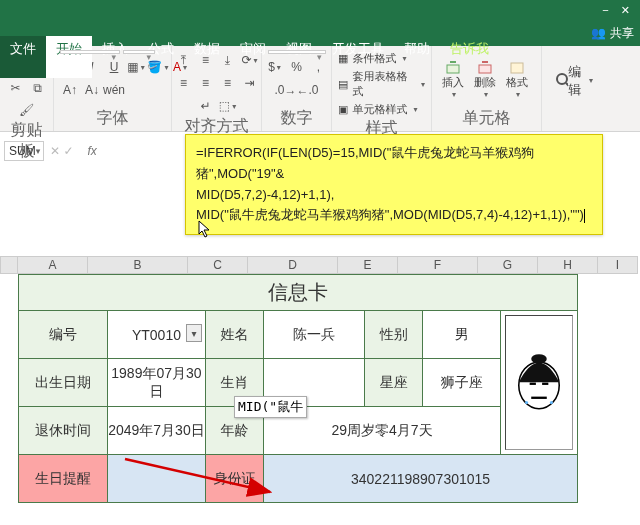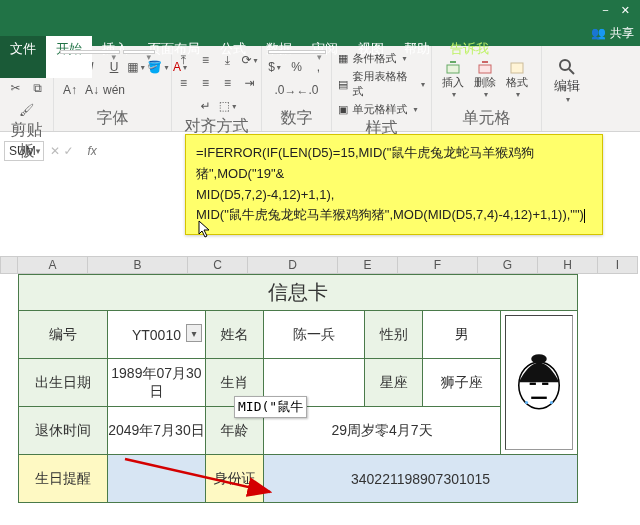--- a/index.html
+++ b/index.html
@@ -17,65 +17,65 @@
   .group-content { flex: 1; display: flex; align-items: center; gap: 4px; }
   .btn-ico { width: 20px; height: 20px; display: inline-flex; align-items: center; justify-content: center; font-size: 12px; color: #555; border: 1px solid transparent; }
   .dd { font-size: 8px; color: #666; margin-left: 2px; }
   .clipboard-main { display: flex; flex-direction: column; align-items: center; font-size: 12px; color: #333; }
   .font-box { border: 1px solid #ccc; background: #fff; font-size: 12px; padding: 1px 16px 1px 4px; color: #999; width: 60px; position: relative; }
   .font-box::after { content: "▾"; position: absolute; right: 3px; top: 1px; font-size: 9px; color: #888; }
   .mini { font-size: 11px; color: #555; display: flex; align-items: center; gap: 2px; }
   .style-row { display: flex; align-items: center; font-size: 11px; color: #444; gap: 4px; padding: 1px 0; }
   .cell-btn { display: flex; flex-direction: column; align-items: center; font-size: 11px; color: #444; padding: 0 4px; }
   .cell-btn svg { width: 16px; height: 16px; }
-  .edit-col { display: flex; flex-direction: column; align-items: center; font-size: 13px; color: #444; padding: 0 6px; }
+  .edit-col { display: flex; flex-direction: row; align-items: center; font-size: 13px; color: #444; padding: 0 6px; }
   .sheet-area { position: relative; padding-top: 8px; }
   .namebox-row { display: flex; align-items: center; height: 22px; font-size: 12px; color: #333; padding-left: 4px; }
   .namebox { border: 1px solid #ccc; width: 40px; height: 20px; display: flex; align-items: center; padding: 0 4px; font-size: 12px; }
   .fx-label { padding: 0 8px; font-style: italic; color: #777; }
   .formula-balloon { position: absolute; left: 185px; top: 2px; width: 418px; background: #ffff6b; border: 1px solid #d4c400; box-shadow: 0 1px 3px rgba(0,0,0,.2); padding: 8px 10px; font-family: SimSun, monospace; font-size: 13px; color: #222; line-height: 1.6; z-index: 10; }
   .formula-balloon .cursor { display:inline-block; width:1px; height:14px; background:#000; vertical-align:middle; }
   .cursor-img { position: absolute; left: 198px; top: 88px; font-size: 16px; z-index: 11; }
   .col-headers { display: flex; margin-top: 94px; }
   .ch { border: 1px solid #ccc; border-left: none; background: #e6e6e6; height: 18px; font-size: 12px; color: #555; display: flex; align-items: center; justify-content: center; }
   .ch:first-child { border-left: 1px solid #ccc; }
   .grid-body { position: relative; }
   
   .info-table { position: absolute; left: 18px; top: 0; width: 560px; border-collapse: collapse; }
   .info-table td { border: 1px solid #4a7a4a; text-align: center; font-size: 14px; color: #333; padding: 0; height: 48px; }
   .info-table .title-row td { background: #eaf3e6; font-size: 20px; height: 36px; }
   .info-table .lbl { background: #eaf3e6; font-weight: 500; }
   .info-table .photo-cell { background: #fff; padding: 4px; }
   .photo-box { width: 100%; height: 100%; border: 1px inset #999; display: flex; align-items: center; justify-content: center; }
   .id-row td { background: #d7e5f3; }
-  .id-row .lbl { background: #fef9c3; }
+  .id-row .lbl { background: #fca5a5; }
   .hint { position: absolute; background: #fff; border: 1px solid #aaa; font-size: 13px; padding: 1px 3px; box-shadow: 1px 1px 2px rgba(0,0,0,.25); font-family: SimSun, monospace; }
   .arrow { position: absolute; z-index: 5; }
   .dd-chip { font-size: 9px; color: #666; }
   .face svg { width: 66px; height: 70px; }
   .sel-dd { position: absolute; width: 16px; height: 18px; border: 1px solid #999; background: #eee; display: flex; align-items: center; justify-content: center; font-size: 10px; color: #555; }
   .wavy-bottom { position:absolute; left:0; right:0; bottom:0; height:20px; background:#fff; }
 </style>
 </head>
 <body>
 
 <div class="titlebar">
   <span>−</span>
   <span>✕</span>
 </div>
 
 <div class="ribbon-tabs">
   <div class="tab file">文件</div>
   <div class="tab active">开始</div>
   <div class="tab">插入</div>
-  <div class="tab">页面布局</div>
   <div class="tab">公式</div>
   <div class="tab">数据</div>
   <div class="tab">审阅</div>
   <div class="tab">视图</div>
+  <div class="tab">开发工具</div>
   <div class="tab">帮助</div>
   <div class="tab" style="color:#bef264">告诉我</div>
   <div class="share">
       <span style="margin-right:4px">👥</span>
       <span>共享</span>
     </div>
 </div>
 
 <div class="ribbon-body">
   <div class="group" style="width:54px">

